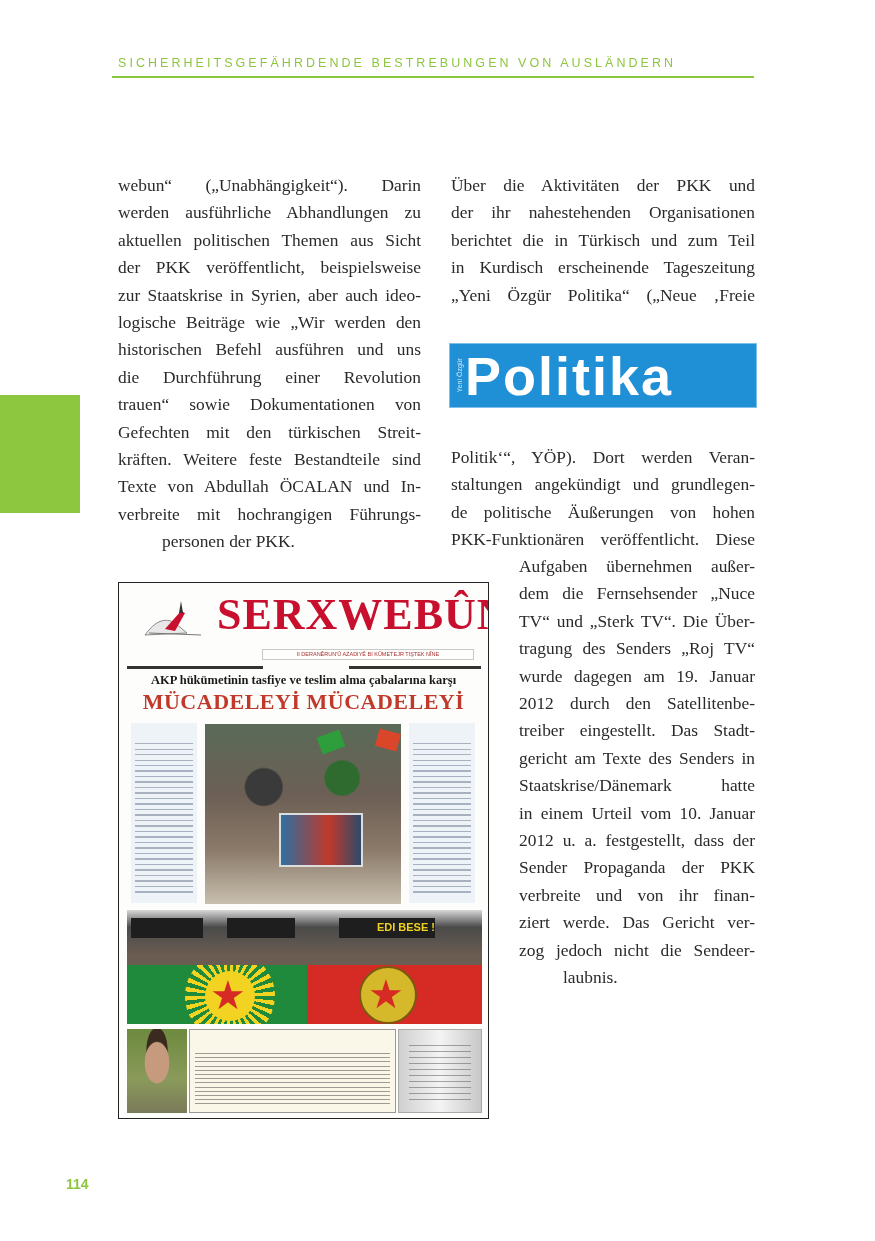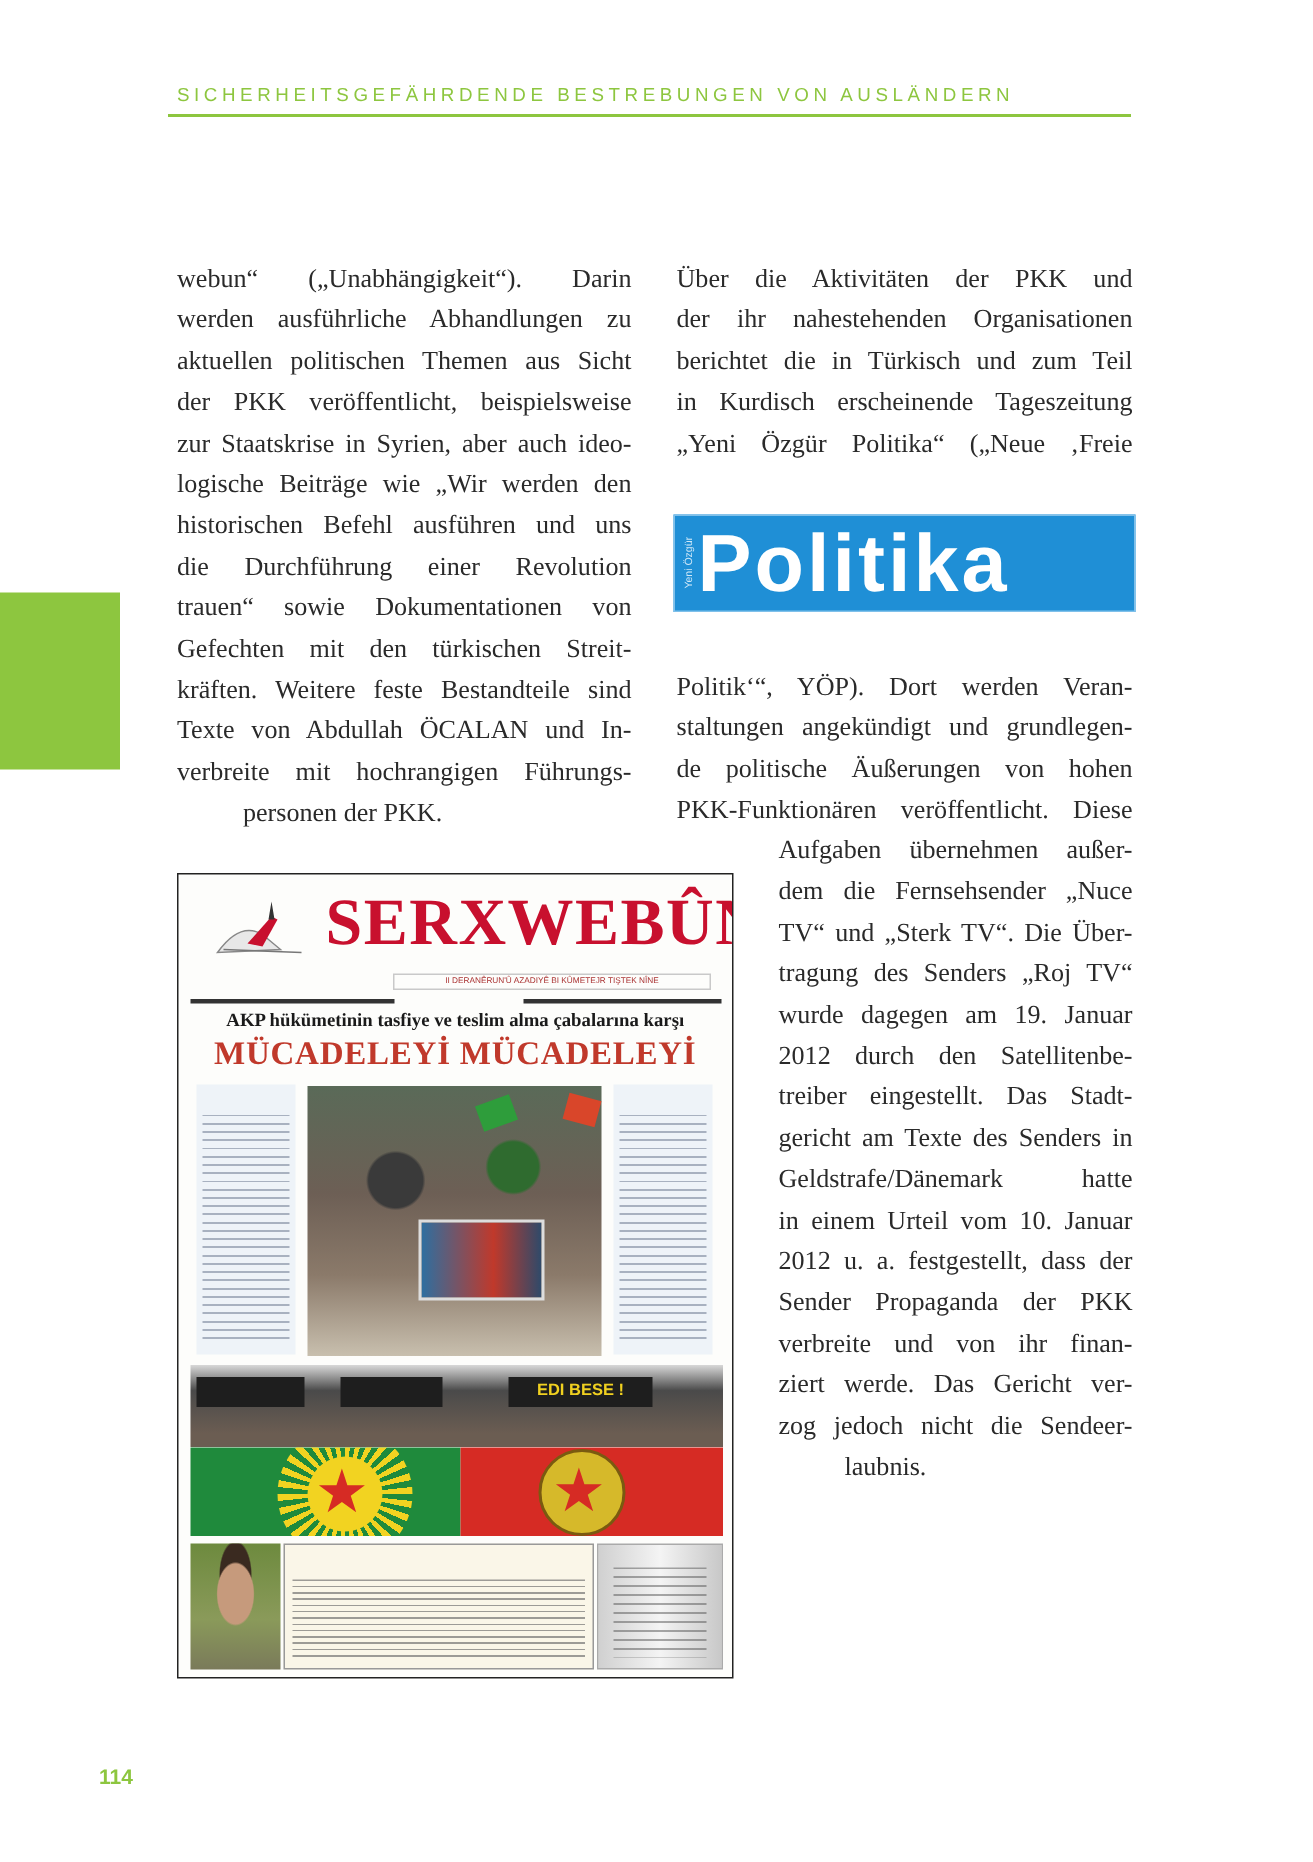--- a/index.html
+++ b/index.html
@@ -42,21 +42,21 @@
       radial-gradient(circle at 30% 35%, #3a3a3a 0 10%, transparent 11%),
       radial-gradient(circle at 55% 60%, #c0392b 0 8%, transparent 9%),
       radial-gradient(circle at 70% 30%, #2f6b2f 0 9%, transparent 10%),
       linear-gradient(to bottom, #5a6a58 0%, #6d5f55 40%, #8b7a6a 70%, #c8bfae 100%); }
   .np-banner-photo { position: absolute; left: 86px; top: 188px; width: 80px; height: 50px; background: linear-gradient(to right, #2e6fa0, #c0392b 60%, #2e4a6a); border: 2px solid #ddd; }
   .np-flag-small1 { position: absolute; left: 200px; top: 150px; width: 24px; height: 18px; background: #2e9d3b; transform: rotate(-20deg); }
   .np-flag-small2 { position: absolute; left: 258px; top: 148px; width: 22px; height: 18px; background: #d9462a; transform: rotate(15deg); }
 
   .np-photo2 { position: absolute; left: 8px; top: 327px; width: 355px; height: 114px; background: linear-gradient(to bottom, #d8d8d8 0%, #4a4a4a 15%, #6b5d52 40%, #6b5d52 48%, transparent 48%); }
   .np-banners { position: absolute; left: 8px; top: 335px; width: 355px; height: 20px; }
-  .np-banner { position: absolute; top: 0; height: 20px; background: #1e1e1e; color: #e8e8e8; font-family: "Liberation Sans", sans-serif; font-size: 6px; font-weight: bold; line-height: 10px; text-align: center; overflow: hidden; }
+  .np-banner { position: absolute; top: 0; height: 20px; background: #1e1e1e; color: #e8e8e8; font-family: "Liberation Sans", sans-serif; font-size: 6px; font-weight: bold; line-height: 10px; text-align: right; overflow: hidden; }
   .np-banner.yellow { color: #f0d020; font-size: 11px; line-height: 18px; }
   .np-flag-green { position: absolute; left: 8px; top: 382px; width: 180px; height: 59px; background: #1f8a3c; overflow: hidden; }
   .np-flag-red { position: absolute; left: 188px; top: 382px; width: 175px; height: 59px; background: #d62b24; overflow: hidden; }
   .sun { position: absolute; left: 58px; top: -14px; width: 90px; height: 90px; border-radius: 50%; background: repeating-conic-gradient(#f2d321 0deg 6deg, transparent 6deg 12deg); }
   .sun-core { position: absolute; left: 78px; top: 6px; width: 50px; height: 50px; border-radius: 50%; background: #f2d321; }
   .star { position: absolute; color: #d62b24; font-size: 40px; line-height: 40px; font-family: "DejaVu Sans", sans-serif; }
   .circle-y { position: absolute; left: 52px; top: 1px; width: 58px; height: 58px; border-radius: 50%; background: #d6b92a; border: 2px solid #7a5a10; box-sizing: border-box; }
 
   .np-bottom { position: absolute; left: 8px; top: 446px; width: 355px; height: 84px; }
   .np-portrait { position: absolute; left: 0; top: 0; width: 60px; height: 84px; background: radial-gradient(ellipse at 50% 40%, #c69a7c 0 28%, transparent 30%), radial-gradient(ellipse at 50% 25%, #3a2a20 0 24%, transparent 26%), linear-gradient(to bottom, #6d8a3e, #8a9a5a 60%, #7a7a5a); }
@@ -115,21 +115,21 @@
 
 <div class="col col-right-c">
   <span class="line">Aufgaben übernehmen außer-</span>
   <span class="line">dem die Fernsehsender „Nuce</span>
   <span class="line">TV“ und „Sterk TV“. Die Über-</span>
   <span class="line">tragung des Senders „Roj TV“</span>
   <span class="line">wurde dagegen am 19. Januar</span>
   <span class="line">2012 durch den Satellitenbe-</span>
   <span class="line">treiber eingestellt. Das Stadt-</span>
   <span class="line">gericht am Texte des Senders in</span>
-  <span class="line">Geldstrafe/Dänemark hatte</span>
+  <span class="line">Staatskrise/Dänemark hatte</span>
   <span class="line">in einem Urteil vom 10. Januar</span>
   <span class="line">2012 u. a. festgestellt, dass der</span>
   <span class="line">Sender Propaganda der PKK</span>
   <span class="line">verbreite und von ihr finan-</span>
   <span class="line">ziert werde. Das Gericht ver-</span>
   <span class="line">zog jedoch nicht die Sendeer-</span>
   <span class="line last">laubnis.</span>
 </div>
 
 <div class="newspaper">

